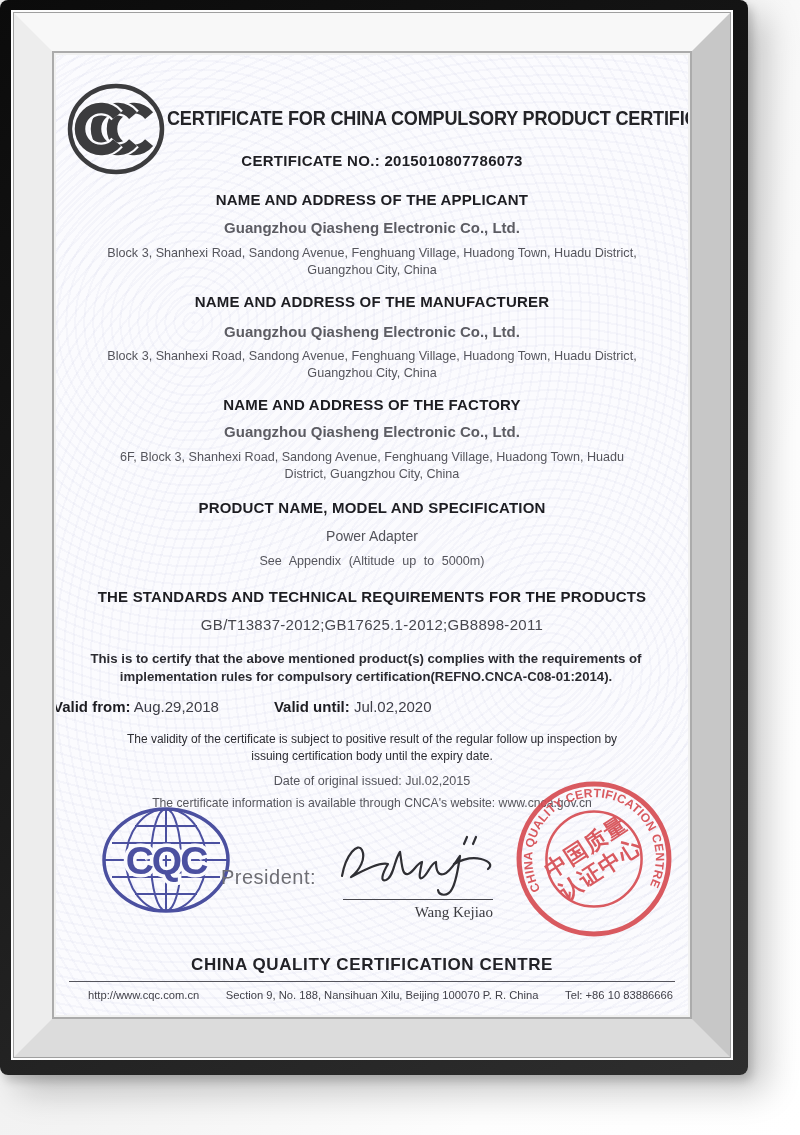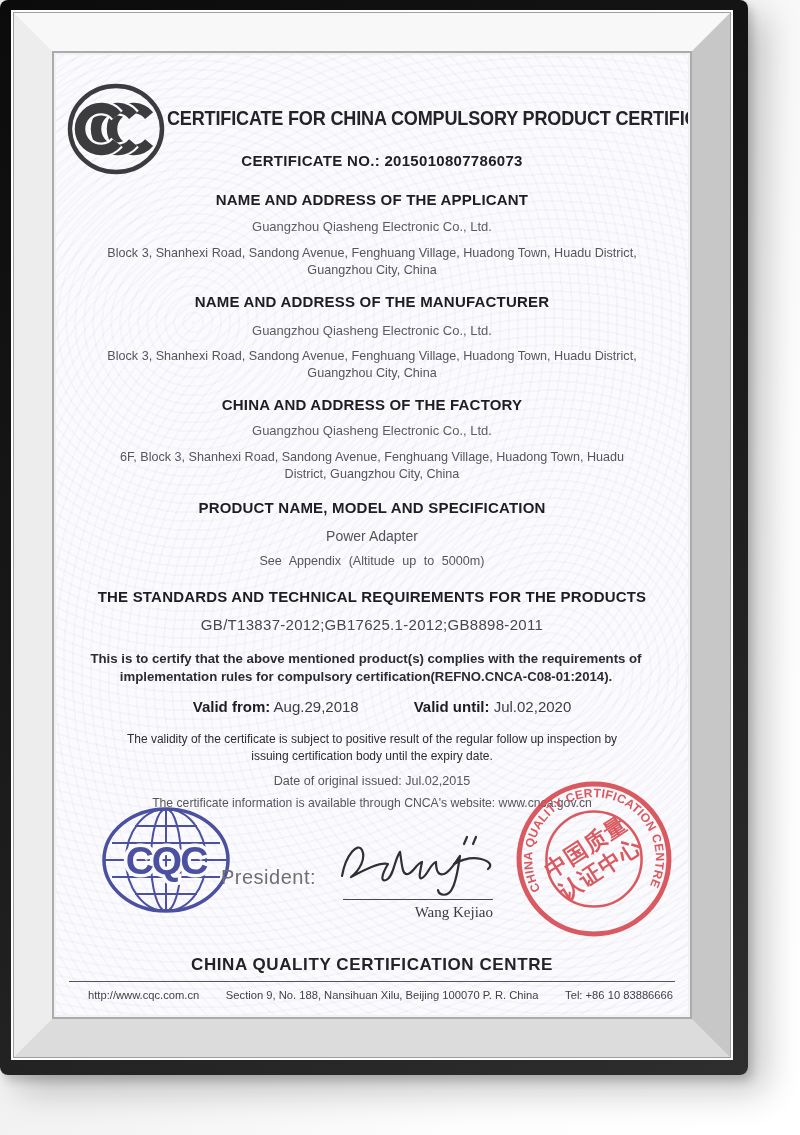--- a/index.html
+++ b/index.html
@@ -32,30 +32,30 @@
     overflow:hidden; }
 
   .abs { position:absolute; left:0; right:0; text-align:center; }
 
   .title { left:114px; right:auto; width:600px; top:54px;
     font-size:21px; font-weight:bold; color:#242428; letter-spacing:-.2px;
     transform:scaleX(.86); transform-origin:left center; white-space:nowrap; text-align:left; }
   .certno { top:100px; font-size:15px; font-weight:bold; color:#1e1e23; letter-spacing:.3px;padding-left:20px; }
 
   .h  { font-size:15px; font-weight:bold; color:#1d1d22; letter-spacing:.2px; }
-  .co { font-size:13px; color:#5c5c63; }
+  .co { font-size:15px; color:#5c5c63;font-weight:bold; }
   .ad { left:25px; right:25px; font-size:12.6px; color:#55555c; line-height:17px; }
   .ad-factory { left:45px; right:45px; }
 
   .product-name { font-size:14px; color:#53535a; }
   .appendix { font-size:12.6px; color:#55555c; word-spacing:4px; }
   .gbcodes { font-size:15px; color:#47474e; letter-spacing:.3px; }
   .certify { left:30px; right:42px; font-size:13.2px; font-weight:bold; color:#2b2b31; line-height:17.5px; }
 
-  .validrow { top:646px; display:flex; justify-content:center; gap:55px; font-size:15px;margin-left:20px; }
+  .validrow { top:646px; display:flex; gap:55px; font-size:15px; }
   .validrow b { color:#1d1d22; }
   .validrow span.val { color:#3d3d46; font-weight:normal; }
   .note { left:60px; right:60px; font-size:12px; font-weight:normal; color:#2b2b31; line-height:17px; }
   .orig { font-size:12.6px; color:#55555c; }
   .cnca { font-size:12.2px; color:#55555c; }
 
   .cqc-logo { position:absolute; left:46px; top:752px; }
   .president { position:absolute; left:168px; top:814px; font-size:20px; color:#6e6e74; letter-spacing:.5px; }
   .sig { position:absolute; left:283px; top:772px; }
   .sigline { position:absolute; left:290px; top:847px; width:150px; height:1px; background:#47474d; }
@@ -92,21 +92,21 @@
         <div class="abs certno">CERTIFICATE NO.: 2015010807786073</div>
 
         <div class="abs h" style="top:139px">NAME AND ADDRESS OF THE APPLICANT</div>
         <div class="abs co" style="top:167px">Guangzhou Qiasheng Electronic Co., Ltd.</div>
         <div class="abs ad" style="top:193px">Block 3, Shanhexi Road, Sandong Avenue, Fenghuang Village, Huadong Town, Huadu District, Guangzhou City, China</div>
 
         <div class="abs h" style="top:241px">NAME AND ADDRESS OF THE MANUFACTURER</div>
         <div class="abs co" style="top:271px">Guangzhou Qiasheng Electronic Co., Ltd.</div>
         <div class="abs ad" style="top:296px">Block 3, Shanhexi Road, Sandong Avenue, Fenghuang Village, Huadong Town, Huadu District, Guangzhou City, China</div>
 
-        <div class="abs h" style="top:344px">CHINA AND ADDRESS OF THE FACTORY</div>
+        <div class="abs h" style="top:344px">NAME AND ADDRESS OF THE FACTORY</div>
         <div class="abs co" style="top:371px">Guangzhou Qiasheng Electronic Co., Ltd.</div>
         <div class="abs ad ad-factory" style="top:397px">6F, Block 3, Shanhexi Road, Sandong Avenue, Fenghuang Village, Huadong Town, Huadu District, Guangzhou City, China</div>
 
         <div class="abs product-name" style="top:476px">Power Adapter</div>
         <div class="abs h" style="top:447px">PRODUCT NAME, MODEL AND SPECIFICATION</div>
         <div class="abs appendix" style="top:502px">See Appendix (Altitude up to 5000m)</div>
 
         <div class="abs h" style="top:536px">THE STANDARDS AND TECHNICAL REQUIREMENTS FOR THE PRODUCTS</div>
         <div class="abs gbcodes" style="top:564px">GB/T13837-2012;GB17625.1-2012;GB8898-2011</div>
 

